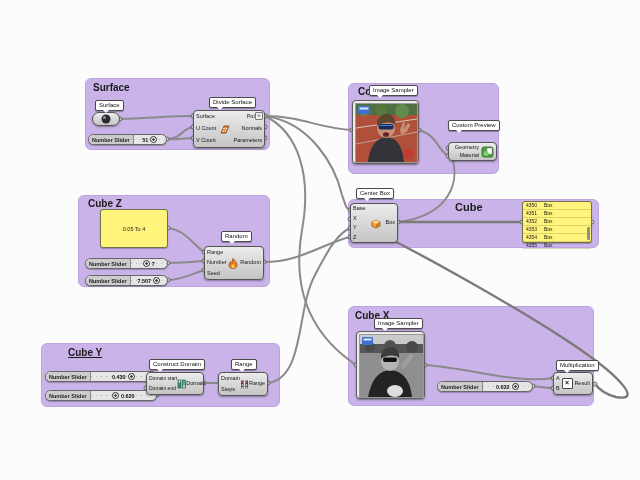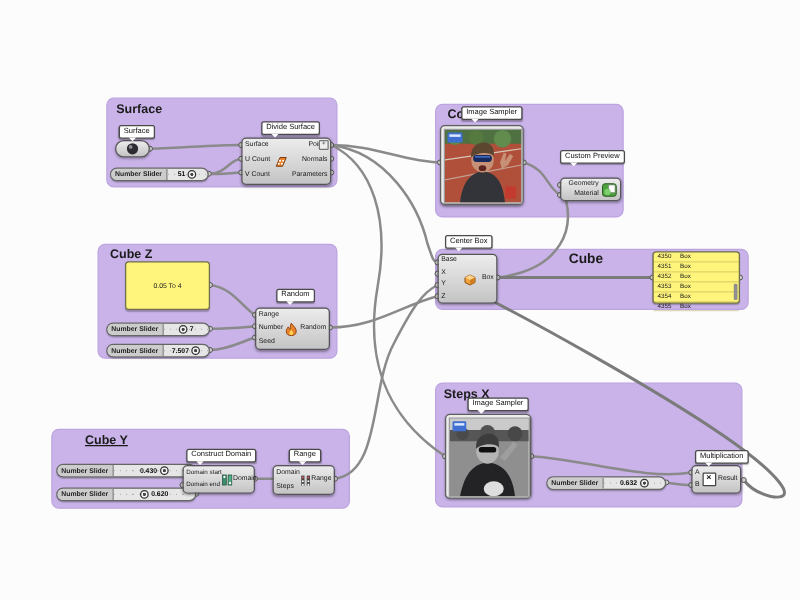--- a/index.html
+++ b/index.html
@@ -56,21 +56,21 @@
 <div class="group" style="left:78px;top:195px;width:190px;height:90px;"></div>
 <div class="group" style="left:348px;top:199px;width:249px;height:47px;"></div>
 <div class="group" style="left:41px;top:343px;width:237px;height:62px;"></div>
 <div class="group" style="left:348px;top:306px;width:244px;height:98px;"></div>
 
 <div class="gtitle" style="left:93px;top:82px;font-size:10px;">Surface</div>
 <div class="gtitle" style="left:358px;top:86px;font-size:10px;">Color</div>
 <div class="gtitle" style="left:88px;top:198px;font-size:10px;">Cube Z</div>
 <div class="gtitle" style="left:455px;top:201px;font-size:11px;">Cube</div>
 <div class="gtitle" style="left:68px;top:347px;font-size:10px;text-decoration:underline;">Cube Y</div>
-<div class="gtitle" style="left:355px;top:310px;font-size:10px;">Steps X</div>
+<div class="gtitle" style="left:355px;top:310px;font-size:10px;">Cube X</div>
 
 <svg id="wires" width="640" height="480">
   <g fill="none" stroke="#8a8a8a" stroke-width="2" stroke-linecap="round">
     <path d="M120,119 C150,118 170,116 193,116"></path>
     <path d="M167,139 C181,139 183,128 193,127"></path>
     <path d="M167,139 C181,140 185,138 193,138"></path>
     <path d="M265,116 C300,116 322,129 352,130"></path>
     <path d="M265,116 C310,122 335,165 342,195 C346,206 346,209 350,210"></path>
     <path d="M265,116 C298,132 312,175 302,230 C293,282 304,330 356,365"></path>
     <path d="M419,130 C438,136 436,148 448,156"></path>

